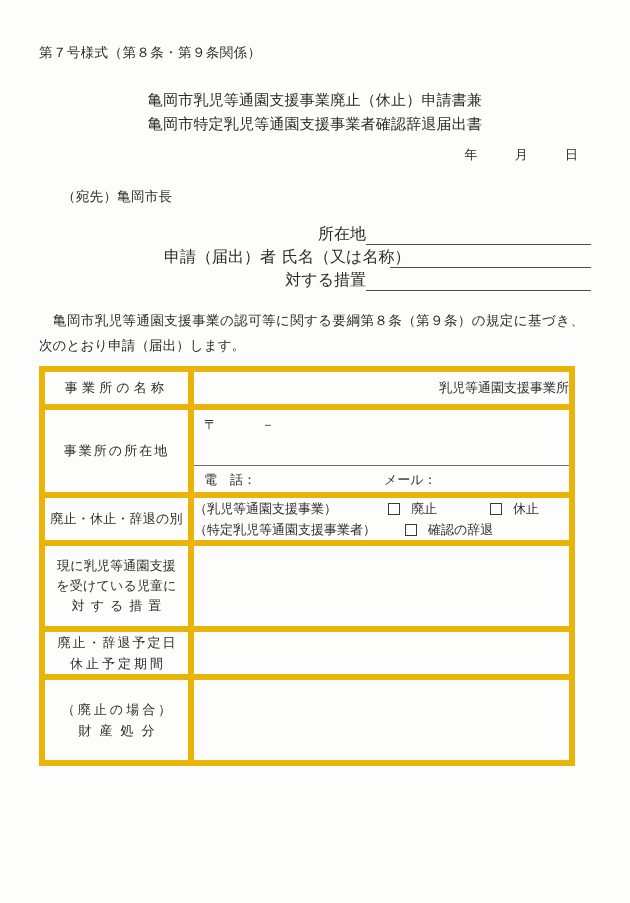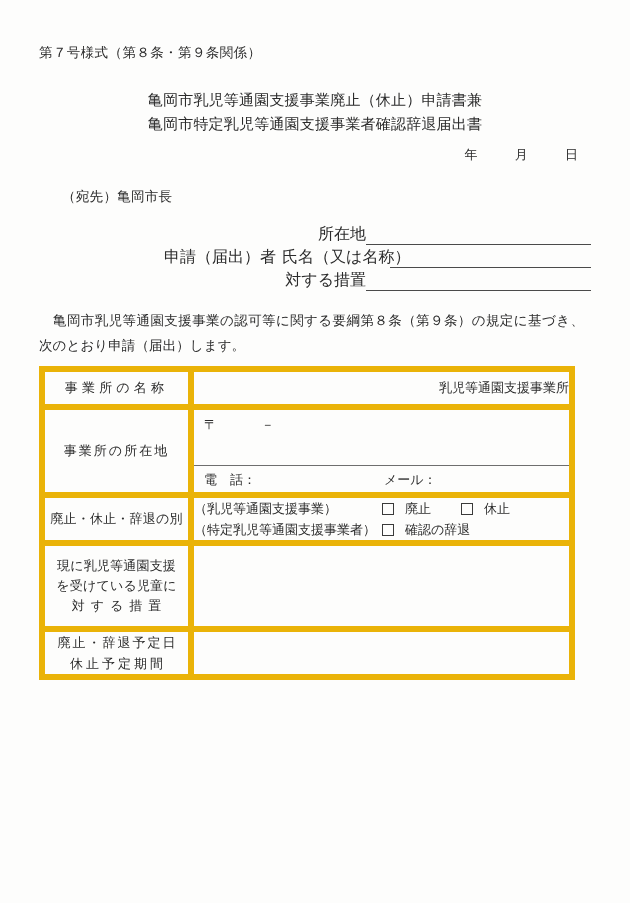--- a/index.html
+++ b/index.html
@@ -185,20 +185,21 @@
     white-space: nowrap;
   }
   .addr-tel { display: inline-block; width: 180px; }
 
   
   .check-cell { padding: 5px 10px; line-height: 21px; }
   .check-line {
     display: flex;
     align-items: center;
     white-space: nowrap;
+    gap: 23px;
   }
   .check-kind { display: inline-block; width: 188px; }
   .chk-group { display: inline-flex; align-items: center; margin-right: 30px; }
   .chk-box {
     display: inline-block;
     width: 10px;
     height: 10px;
     border: 1px solid #3a3a3a;
     margin-right: 11px;
   }
@@ -321,17 +322,24 @@
       </tr>
 
       <tr class="r-date">
         <td class="cell-label two-line">
           <div class="spread-s">廃止・辞退予定日</div>
           <div class="spread-m">休止予定期間</div>
         </td>
         <td class="cell-value"></td>
       </tr>
 
+      <tr class="r-prop">
+        <td class="cell-label two-line">
+          <div class="spread-m">（廃止の場合）</div>
+          <div class="spread-xl">財産処分</div>
+        </td>
+        <td class="cell-value"></td>
+      </tr>
 
     </tbody>
   </table>
 
 </div>
 
 </body></html>

